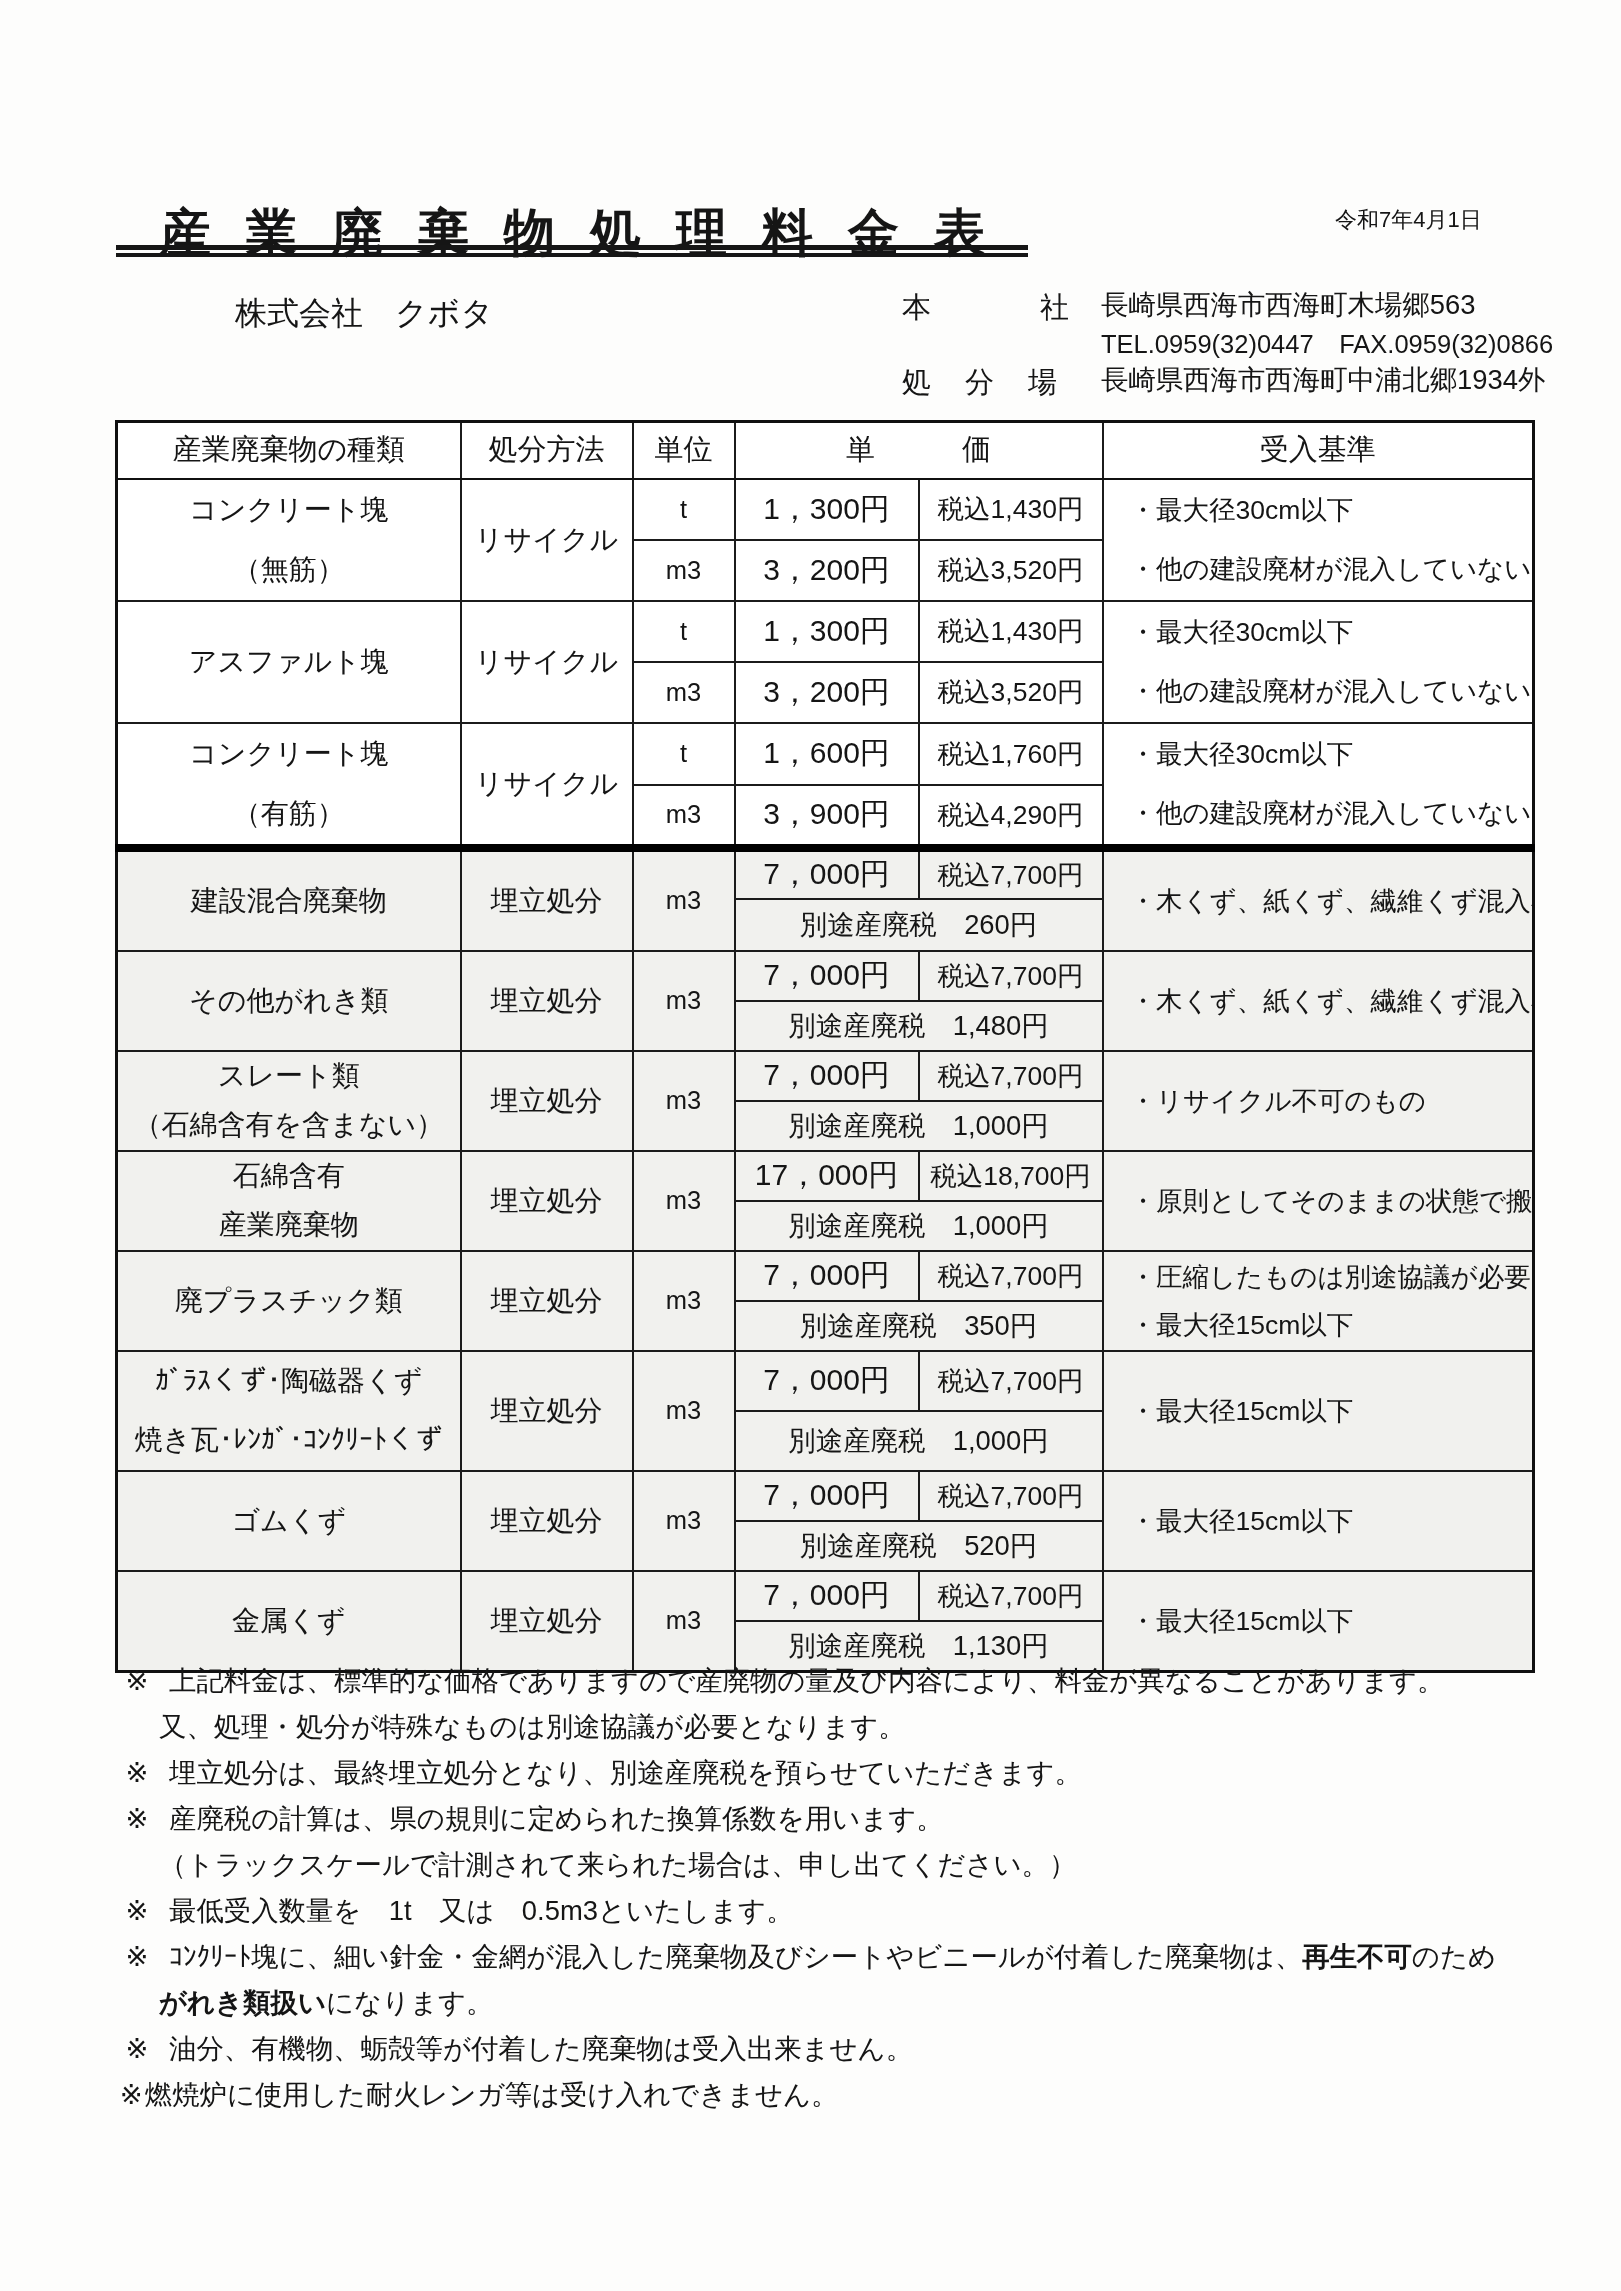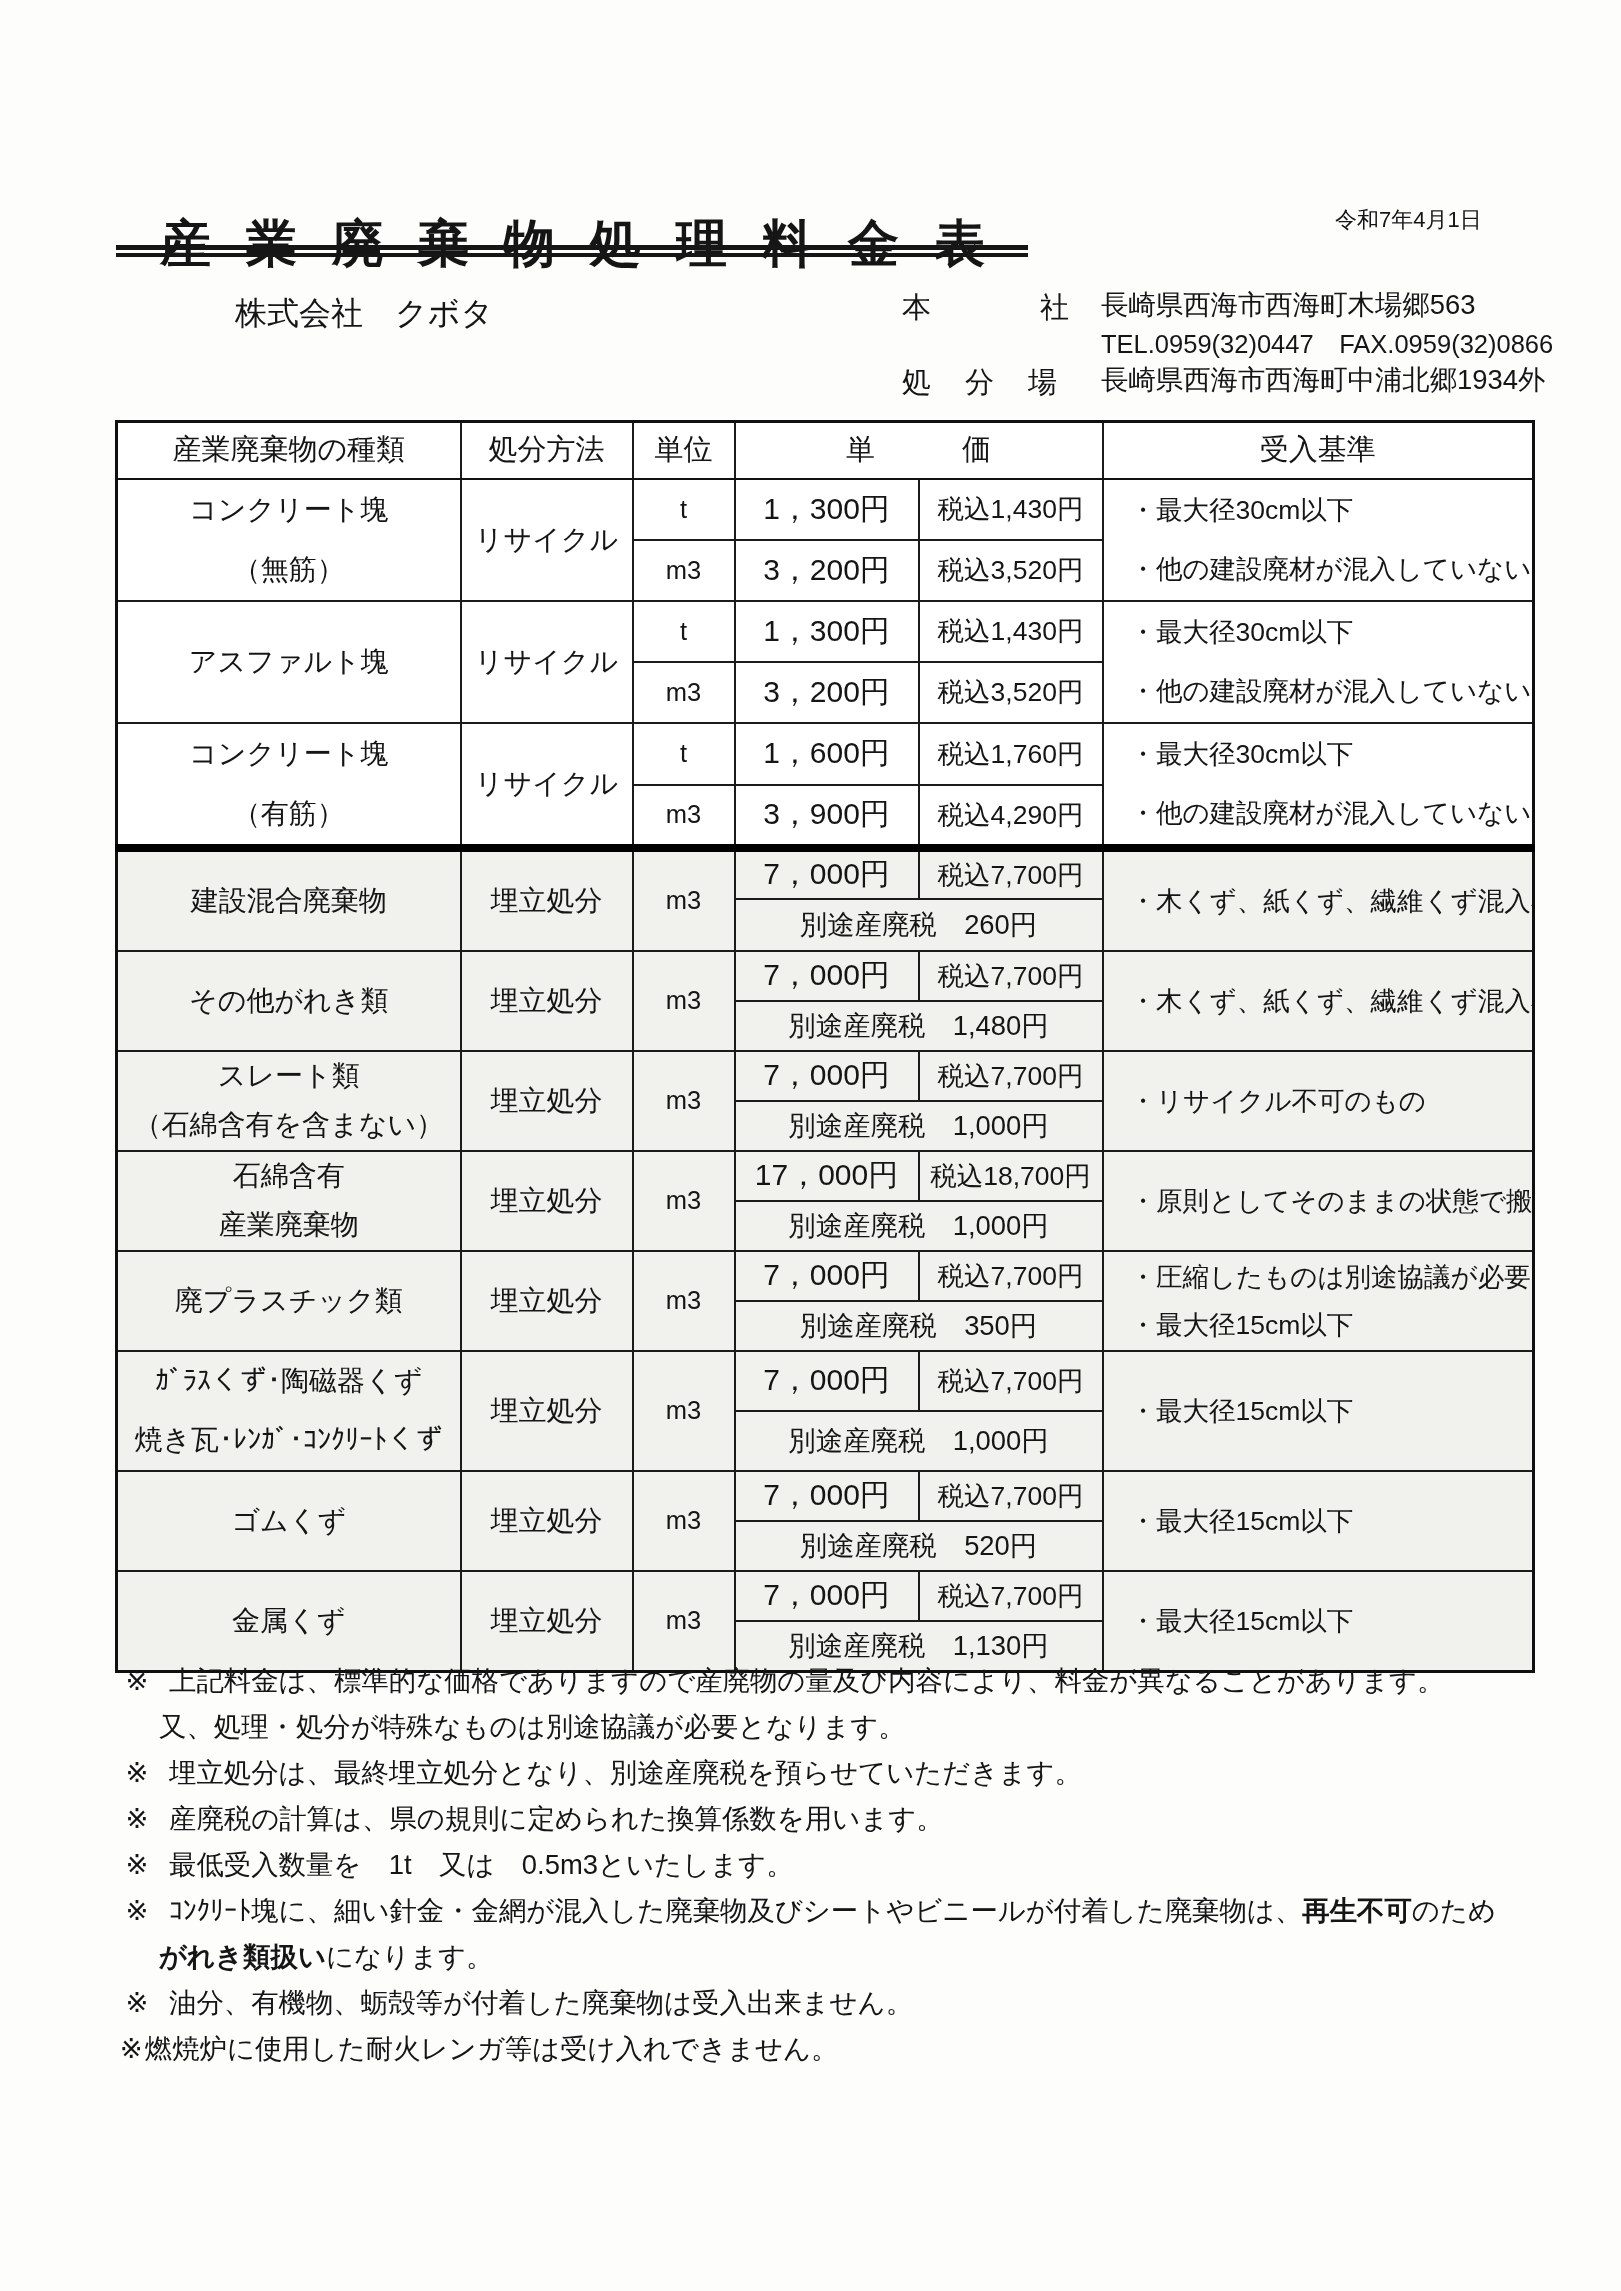--- a/index.html
+++ b/index.html
@@ -3,21 +3,21 @@
 <meta charset="utf-8">
 <style>
   html,body{margin:0;padding:0;background:#e8e8e8;}
   .page{
     position:relative;width:1621px;height:2292px;background:#fdfdfc;
     font-family:"Liberation Sans","DejaVu Sans",sans-serif;color:#151515;
     overflow:hidden;
   }
   
   .doc-title{
-    position:absolute;left:160px;top:210px;
+    position:absolute;left:160px;top:199px;
     font-size:51px;font-weight:bold;letter-spacing:35px;white-space:nowrap;
   }
   .title-underline{
     position:absolute;left:116px;top:245px;width:912px;height:2.9px;
     border-top:5.9px solid #161616;border-bottom:4.9px solid #161616;
   }
   .doc-date{position:absolute;left:1335px;top:205px;font-size:22px;white-space:nowrap;}
   .company{position:absolute;left:235px;top:292px;font-size:32px;white-space:nowrap;}
   .office-label{
     position:absolute;left:902px;font-size:29px;
@@ -323,20 +323,21 @@
           <td class="surcharge-cell lf" colspan="2">別途産廃税　1,130円</td>
         </tr>
       </tbody>
   </table>
 
   <div class="notes">
       <div class="note"><span class="marker">※</span><span>上記料金は、標準的な価格でありますので産廃物の量及び内容により、料金が異なることがあります。</span></div>
       <div class="note indent"><span>又、処理・処分が特殊なものは別途協議が必要となります。</span></div>
       <div class="note"><span class="marker">※</span><span>埋立処分は、最終埋立処分となり、別途産廃税を預らせていただきます。</span></div>
       <div class="note"><span class="marker">※</span><span>産廃税の計算は、県の規則に定められた換算係数を用います。</span></div>
+      <div class="note indent"><span>（トラックスケールで計測されて来られた場合は、申し出てください。）</span></div>
       <div class="note"><span class="marker">※</span><span>最低受入数量を　1t　又は　0.5m3といたします。</span></div>
       <div class="note"><span class="marker">※</span><span>ｺﾝｸﾘｰﾄ塊に、細い針金・金網が混入した廃棄物及びシートやビニールが付着した廃棄物は、</span><span class="bold">再生不可</span><span>のため</span></div>
       <div class="note indent"><span class="bold">がれき類扱い</span><span>になります。</span></div>
       <div class="note"><span class="marker">※</span><span>油分、有機物、蛎殻等が付着した廃棄物は受入出来ません。</span></div>
       <div class="note flush"><span class="marker">※</span><span>燃焼炉に使用した耐火レンガ等は受け入れできません。</span></div>
     </div>
 
 </div>
 
 

